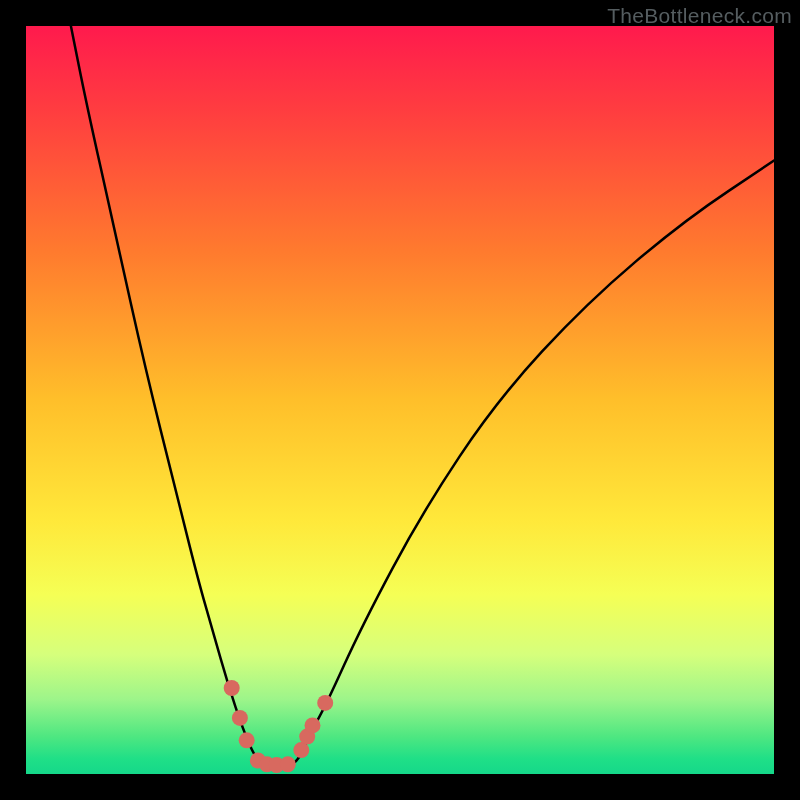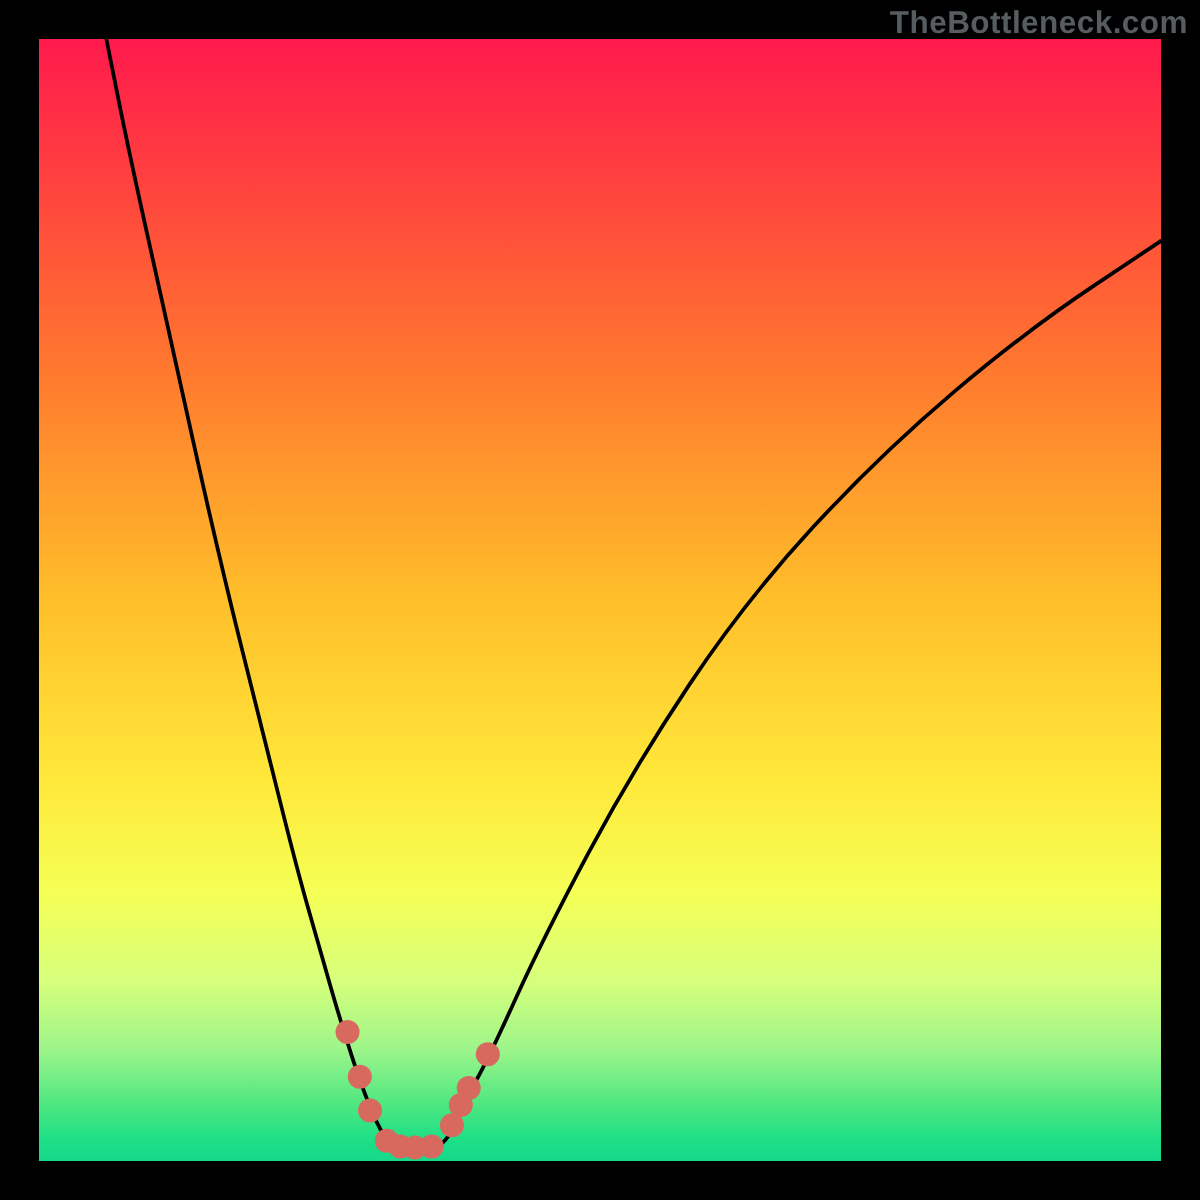--- a/index.html
+++ b/index.html
@@ -40,21 +40,21 @@
       #1fdf87 98%,
       #15d88a 100%
     );
   }
   .watermark {
     position: absolute;
     top: 4px;
     right: 8px;
     color: #555d60;
     font-size: 21px;
-    font-weight: 700;
+    font-weight: 400;
     letter-spacing: 0.3px;
     z-index: 5;
     user-select: none;
   }
   svg.curve {
     position: absolute;
     left: 0;
     top: 0;
     width: 748px;
     height: 748px;

